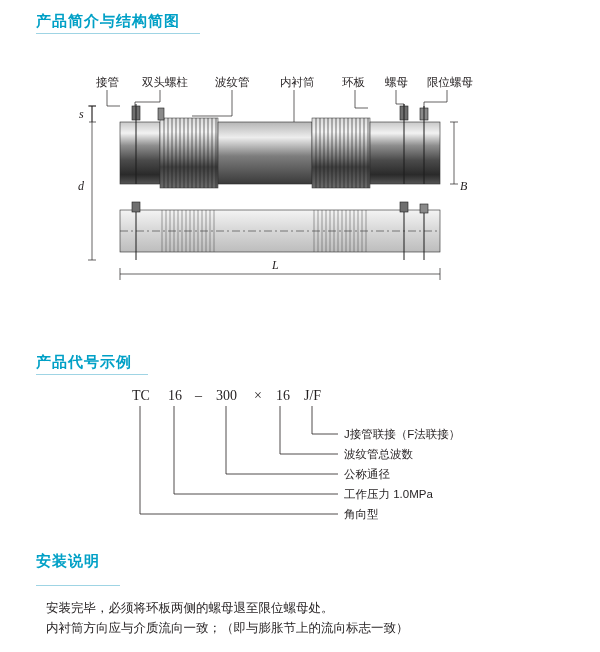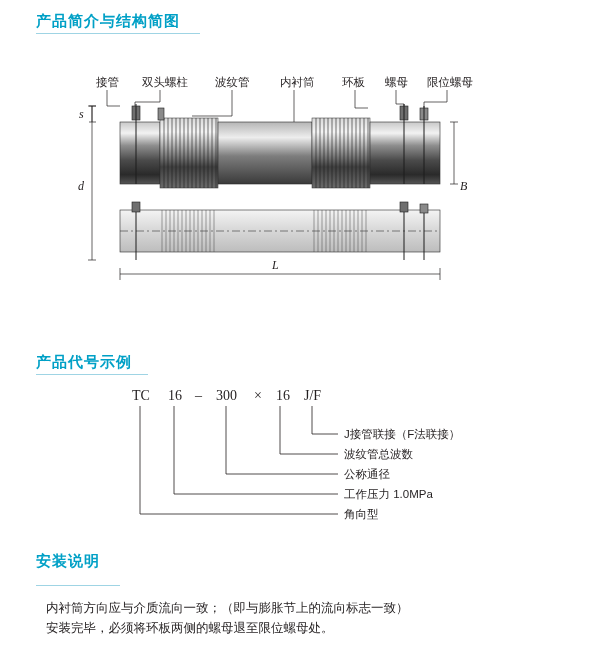--- a/index.html
+++ b/index.html
@@ -317,17 +317,17 @@
         <text class="code-desc" x="304" y="120">工作压力 1.0MPa</text>
         <text class="code-desc" x="304" y="140">角向型</text>
       </g>
     </svg>
   </div>
 
   <div class="section-title" id="title-3">安装说明</div>
   <div class="title-underline" id="rule-3"></div>
 
   <div id="notes">
+    <div>安装完毕，必须将环板两侧的螺母退至限位螺母处。</div>
     <div>内衬筒方向应与介质流向一致；（即与膨胀节上的流向标志一致）</div>
-    <div>安装完毕，必须将环板两侧的螺母退至限位螺母处。</div>
   </div>
 
 </div>
 
 </body></html>

